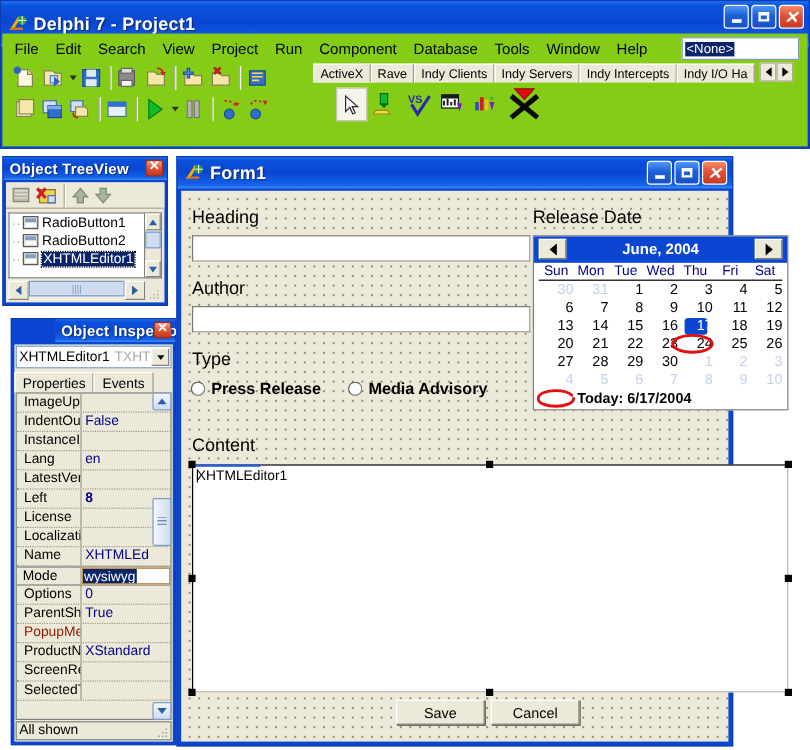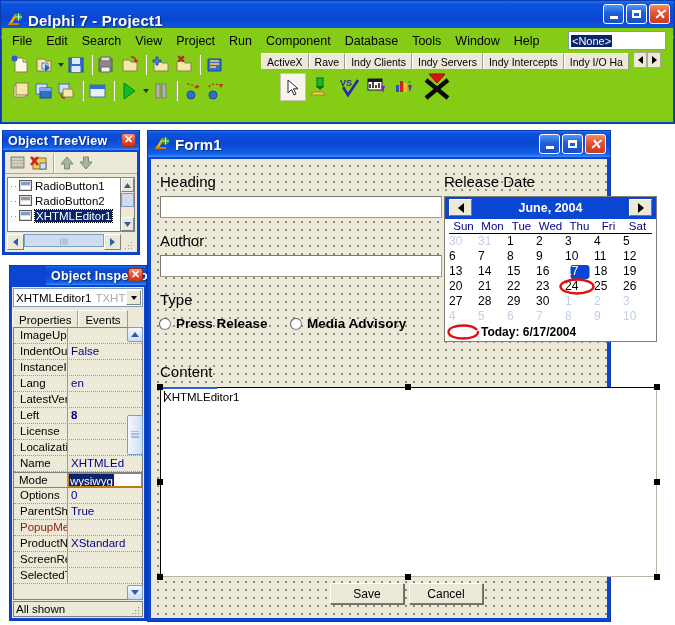--- a/index.html
+++ b/index.html
@@ -166,21 +166,21 @@
   #cal-head .ct { color:#fff; font-weight:bold; font-size:12.5px; }
   .calnav { position:absolute; top:2px; width:23px;height:17px;background:#ece9d8;
             border:1px solid #7a7a6e;border-top-color:#fff;border-left-color:#fff;
             display:flex;align-items:center;justify-content:center;}
   .calnav.prev { left:4px; } .calnav.next { right:4px; }
   .calnav i.l { border-top:5px solid transparent;border-bottom:5px solid transparent;border-right:6px solid #000;display:block;}
   .calnav i.r { border-top:5px solid transparent;border-bottom:5px solid transparent;border-left:6px solid #000;display:block;}
   #cal-dow { display:flex; border-bottom:1px solid #000; margin:1px 4px 0 4px; }
   #cal-dow div { flex:1; text-align:center; font-size:11.5px; color:#00008b; padding-bottom:1px; }
   .calweek { display:flex; margin:0 4px; }
-  .calweek div { flex:1; text-align:left; font-size:12px; color:#000; line-height:15px; position:relative; }
+  .calweek div { flex:1; text-align:right; font-size:12px; color:#000; line-height:15px; position:relative; }
   .calweek div.dim { color:#c3cfe8; }
   .calweek div.selday { color:#fff; }
   .calweek div.selday .sel-bg { position:absolute; left:50%; top:1px; transform:translateX(-50%);
                                 width:19px;height:14px;background:#0a46d2;border-radius:3px;z-index:0;}
   .calweek div.selday span.dn { position:relative; z-index:1; }
   #cal-today { display:flex; align-items:center; font-size:12px; font-weight:bold; padding-left:6px; margin-top:1px; }
 
   
   #editor-wrap { position:absolute; }
   #editor { position:absolute; left:0;top:0;right:0;bottom:0; background:#fff; border:1px solid #000;

